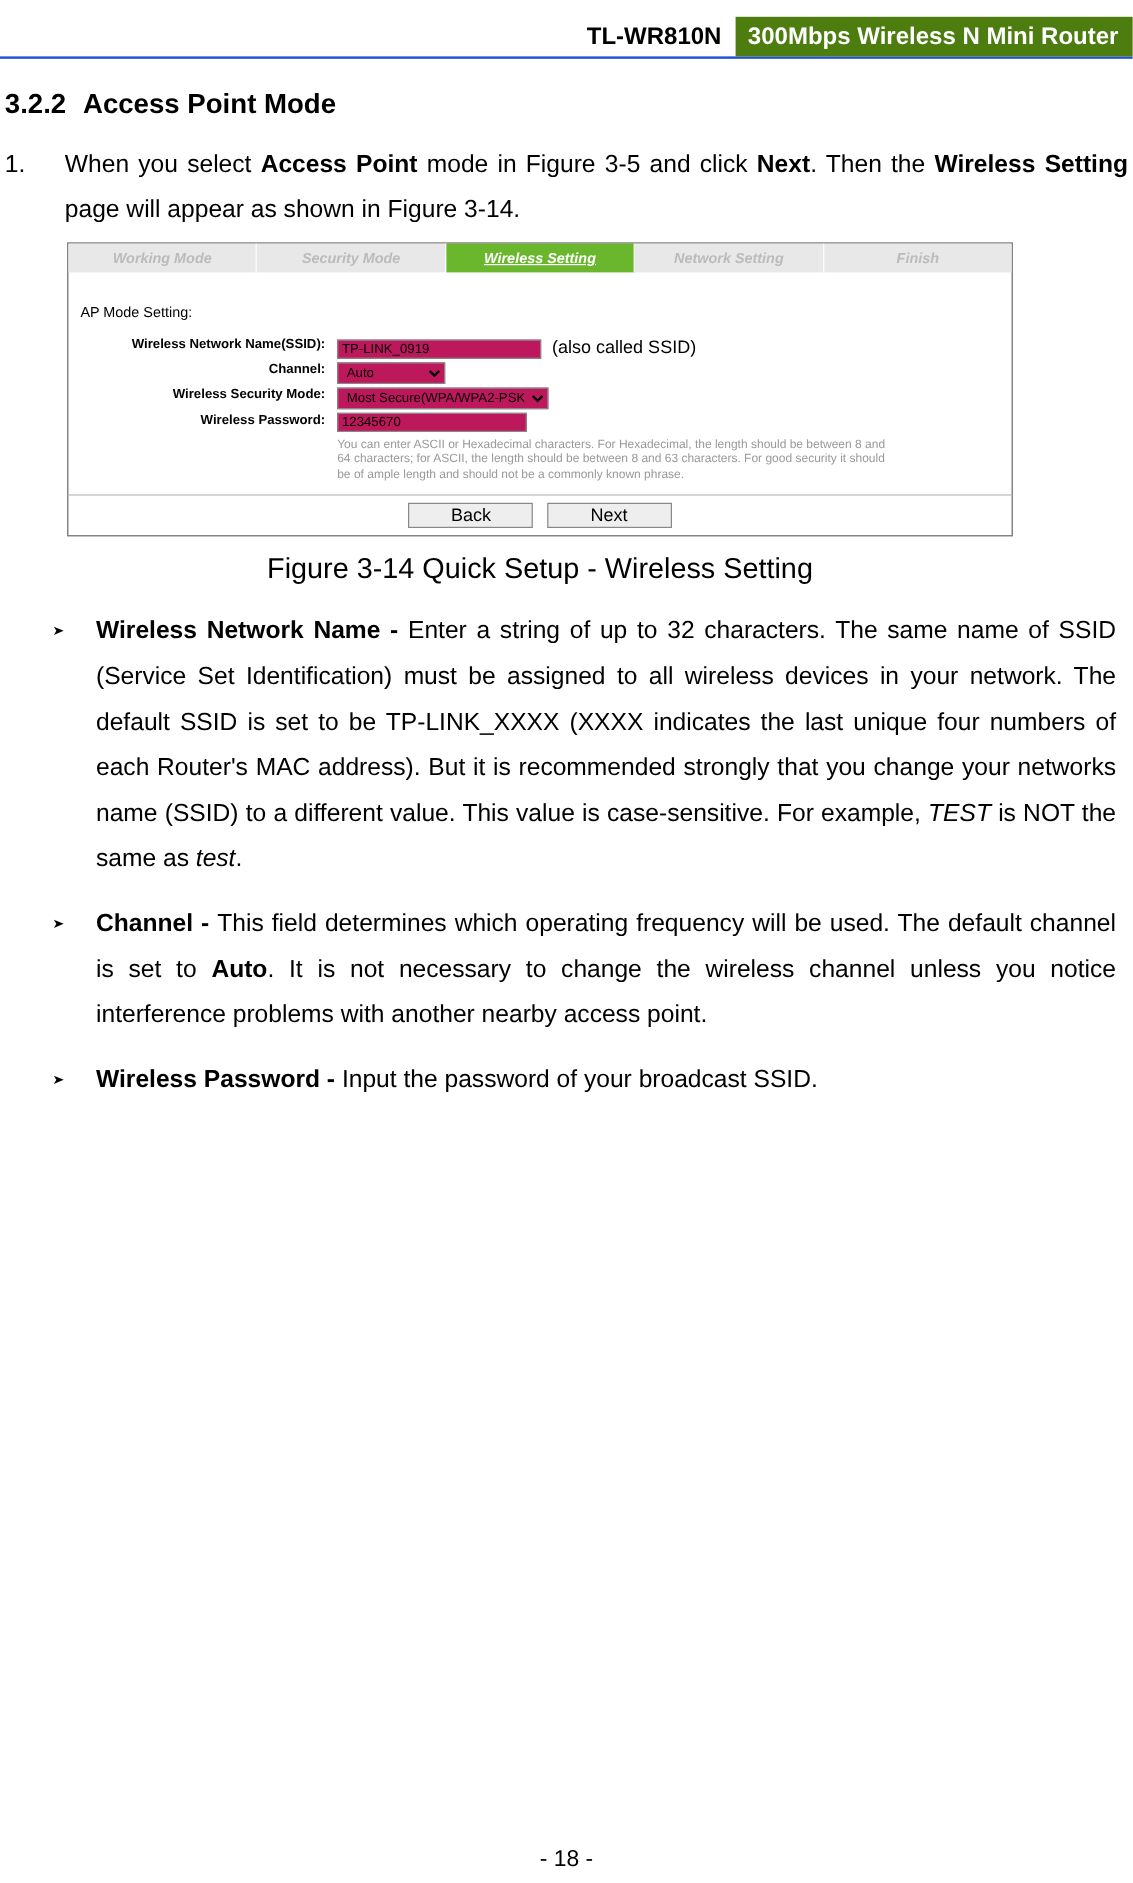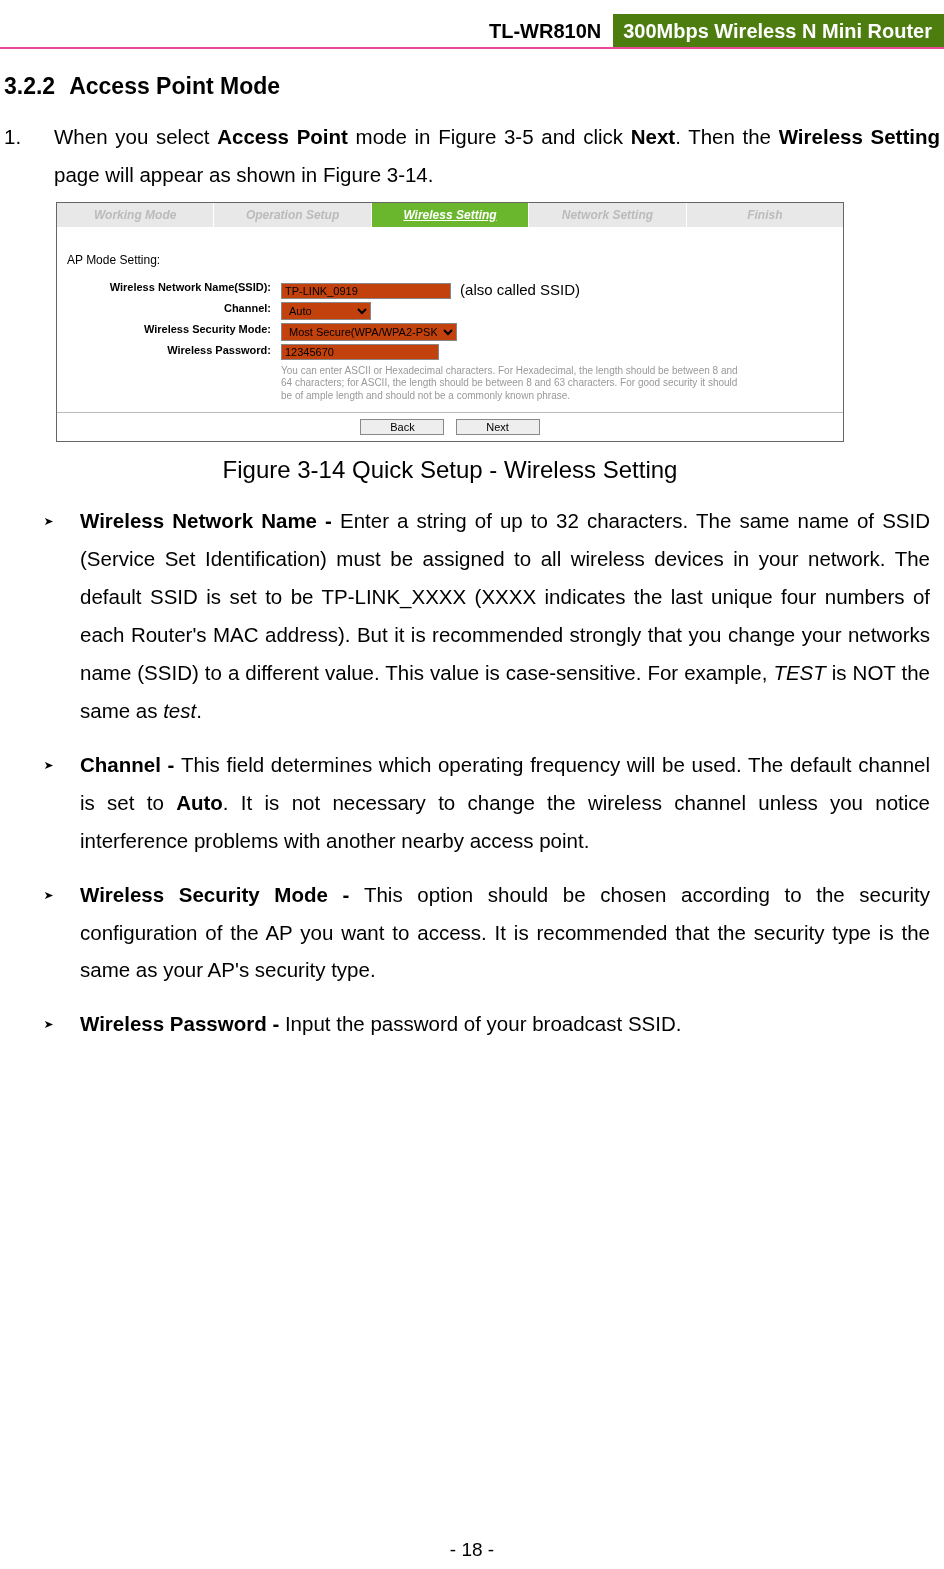--- a/index.html
+++ b/index.html
@@ -5,21 +5,21 @@
   * { box-sizing: border-box; margin: 0; padding: 0; }
   body {
     font-family: Arial, Helvetica, sans-serif;
     width: 944px;
     height: 1569px;
     background: #fff;
     position: relative;
     color: #000;
   }
   .header-bar {
-    border-bottom: 2px solid #ec4899;
+    border-bottom: 2px solid #1d4ed8;
     display: flex;
     justify-content: flex-end;
     align-items: stretch;
     margin: 14px 0 0 0;
   }
   .header-model {
     font-weight: bold;
     font-size: 20px;
     padding: 6px 8px 4px 8px;
     color: #000;
@@ -101,43 +101,43 @@
     font-weight: bold;
     font-size: 11px;
     padding-right: 10px;
   }
   .field-input input,
   .field-input select {
     font-family: inherit;
     font-size: 11px;
     padding: 1px 3px;
     border: 1px solid #888;
-    background: #c2410c;
+    background: #be185d;
   }
   .ssid-note {
     font-size: 15px;
     color: #000;
     margin-left: 6px;
   }
   .pwd-help {
     margin-left: 214px;
     font-size: 10px;
     color: #999;
     line-height: 1.25;
     max-width: 460px;
     padding-top: 2px;
   }
   .fig-buttons {
     text-align: center;
     border-top: 1px solid #bbb;
     padding: 6px 0;
   }
   .fig-btn {
-    width: 84px;
-    font-size: 11px;
+    width: 104px;
+    font-size: 15px;
     padding: 1px 0;
     margin: 0 4px;
     border: 1px solid #888;
     background: #eee;
   }
   .figure-caption {
     text-align: center;
     font-size: 24px;
     margin-top: 14px;
   }
@@ -193,21 +193,21 @@
 
   <p class="step">
     <span class="step-num">1.</span>
     <span>When you select </span><span class="b">Access Point</span><span> mode in Figure 3-5 and click </span><span class="b">Next</span><span>. Then the </span><span class="b">Wireless Setting</span><span> page will appear as shown in Figure 3-14.</span>
   </p>
 
   <div class="figure-wrap">
     <div class="figure">
       <div class="tabs">
         <div class="tab">Working Mode</div>
-        <div class="tab">Operation Setup</div>
+        <div class="tab">Security Mode</div>
         <div class="tab active">Wireless Setting</div>
         <div class="tab">Network Setting</div>
         <div class="tab">Finish</div>
       </div>
       <div class="ap-body">
         <div class="ap-title">AP Mode Setting:</div>
 
         <div class="field-row">
           <div class="field-label">Wireless Network Name(SSID):</div>
           <div class="field-input">
@@ -244,19 +244,18 @@
         <button class="fig-btn">Next</button>
       </div>
     </div>
     <div class="figure-caption">Figure 3-14 Quick Setup - Wireless Setting</div>
   </div>
 
   <ul class="bullets">
 
   <li><span class="b">Wireless Network Name - </span><span>Enter a string of up to 32 characters. The same name of SSID (Service Set Identification) must be assigned to all wireless devices in your network. The default SSID is set to be TP-LINK_XXXX (XXXX indicates the last unique four numbers of each Router's MAC address). But it is recommended strongly that you change your networks name (SSID) to a different value. This value is case-sensitive. For example, </span><span class="i">TEST</span><span> is NOT the same as </span><span class="i">test</span><span>.</span></li>
       <li><span class="b">Channel - </span><span>This field determines which operating frequency will be used. The default channel is set to </span><span class="b">Auto</span><span>. It is not necessary to change the wireless channel unless you notice interference problems with another nearby access point.</span></li>
-      <li><span class="b">Wireless Security Mode - </span><span>This option should be chosen according to the security configuration of the AP you want to access. It is recommended that the security type is the same as your AP's security type.</span></li>
       <li><span class="b">Wireless Password - </span><span>Input the password of your broadcast SSID.</span></li>
     </ul>
 
 </div>
 
 <div class="page-num">- 18 -</div>
 
 </body></html>

